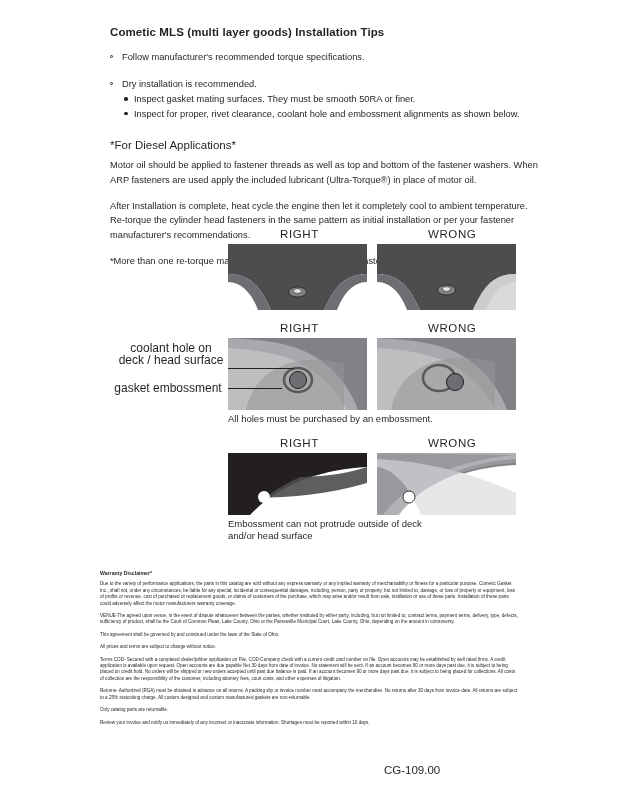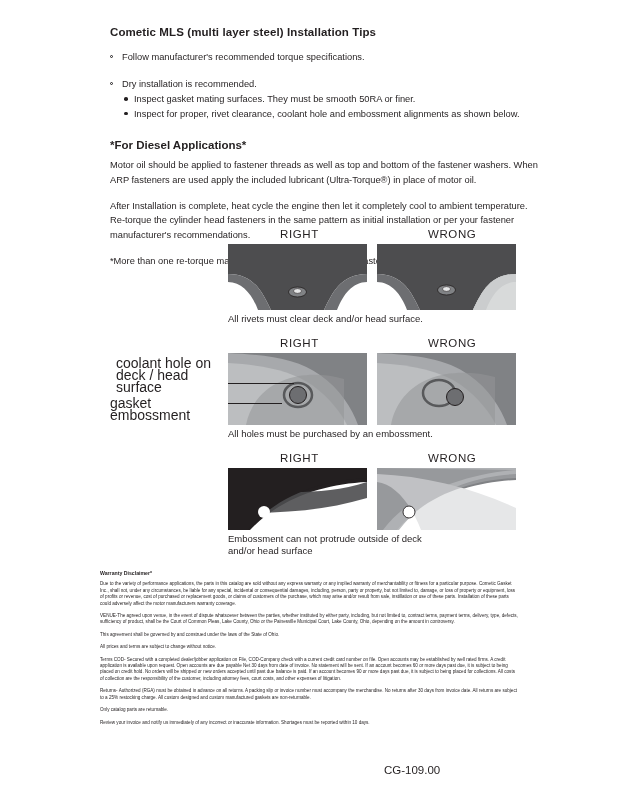--- a/index.html
+++ b/index.html
@@ -71,21 +71,21 @@
     position: absolute;
     left: 36px;
     top: 5px;
     width: 3.6px;
     height: 3.6px;
     background: #231f20;
     border-radius: 50%;
   }
   h2.subhead {
     font-size: 11.5px;
-    font-weight: bold;
+    font-weight: normal;
     margin: 18px 0 7px 22px;
   }
   p.para {
     font-size: 9.3px;
     line-height: 14.3px;
     margin: 0 0 12px 22px;
     width: 428px;
   }
   p.note {
     font-size: 9.3px;
@@ -132,23 +132,23 @@
   .panel svg { display: block; }
   .caption {
     font-size: 9.5px;
     margin: 3px 0 0 0;
     line-height: 12px;
   }
 
   
   .annot {
     position: absolute;
-    font-size: 14px;
+    font-size: 12px;
     line-height: 12px;
-    text-align: left;
+    text-align: center;
   }
   .annot-line {
     position: absolute;
     background: #231f20;
     height: 1px;
   }
 
   
   .warranty {
     position: absolute;
@@ -173,21 +173,21 @@
     top: 764px;
     font-size: 11.5px;
   }
 </style>
 </head>
 <body>
 
 <div class="page">
 
   <div class="content">
-    <h1 class="title">Cometic MLS (multi layer steel) Installation Tips</h1>
+    <h1 class="title">Cometic MLS (multi layer goods) Installation Tips</h1>
 
     <ul class="bullets">
       <li><span class="hollow-dot"></span><span>Follow manufacturer's recommended torque specifications.</span></li>
       <li><span class="hollow-dot"></span><span>Dry installation is recommended.</span></li>
     </ul>
 
     <ul class="subbullets">
       <li><span class="solid-dot"></span><span>Inspect gasket mating surfaces.  They must be smooth 50RA or finer.</span></li>
       <li><span class="solid-dot"></span><span>Inspect for proper, rivet clearance, coolant hole and embossment alignments as shown below.</span></li>
     </ul>
@@ -221,21 +221,20 @@
             <rect x="0" y="0" width="139" height="66" fill="#ffffff"></rect>
             <path d="M0,0 H139 V30 C112,30 104,50 96,66 H43 C35,50 27,30 0,30 Z" fill="#4d4d4f"></path>
             <path d="M0,30 C27,30 35,50 43,66 H30 C24,50 14,38 0,38 Z" fill="#6d6e71"></path>
             <path d="M139,30 C112,30 104,50 96,66 H109 C115,50 125,38 139,38 Z" fill="#a7a9ac"></path>
             <path d="M96,66 C104,50 112,30 139,30 V66 Z" fill="#d1d3d4" opacity="0.85"></path>
             <ellipse cx="69.5" cy="46" rx="9" ry="5" fill="#808285" stroke="#231f20" stroke-width="0.8"></ellipse>
             <ellipse cx="69.5" cy="45" rx="4" ry="2.4" fill="#e6e7e8" stroke="#231f20" stroke-width="0.6"></ellipse>
           </svg>
         </div>
       </div>
-      <div class="caption">All rivets must clear deck and/or head surface.</div>
     </div>
 
     <div class="fig-row" style="margin-bottom:12px;">
       <div class="fig-labels">
         <span class="fig-label left">RIGHT</span>
         <span class="fig-label right">WRONG</span>
       </div>
       <div class="panels">
         <div class="panel" style="height:72px;">
           <svg width="139" height="72" viewBox="0 0 139 72">

